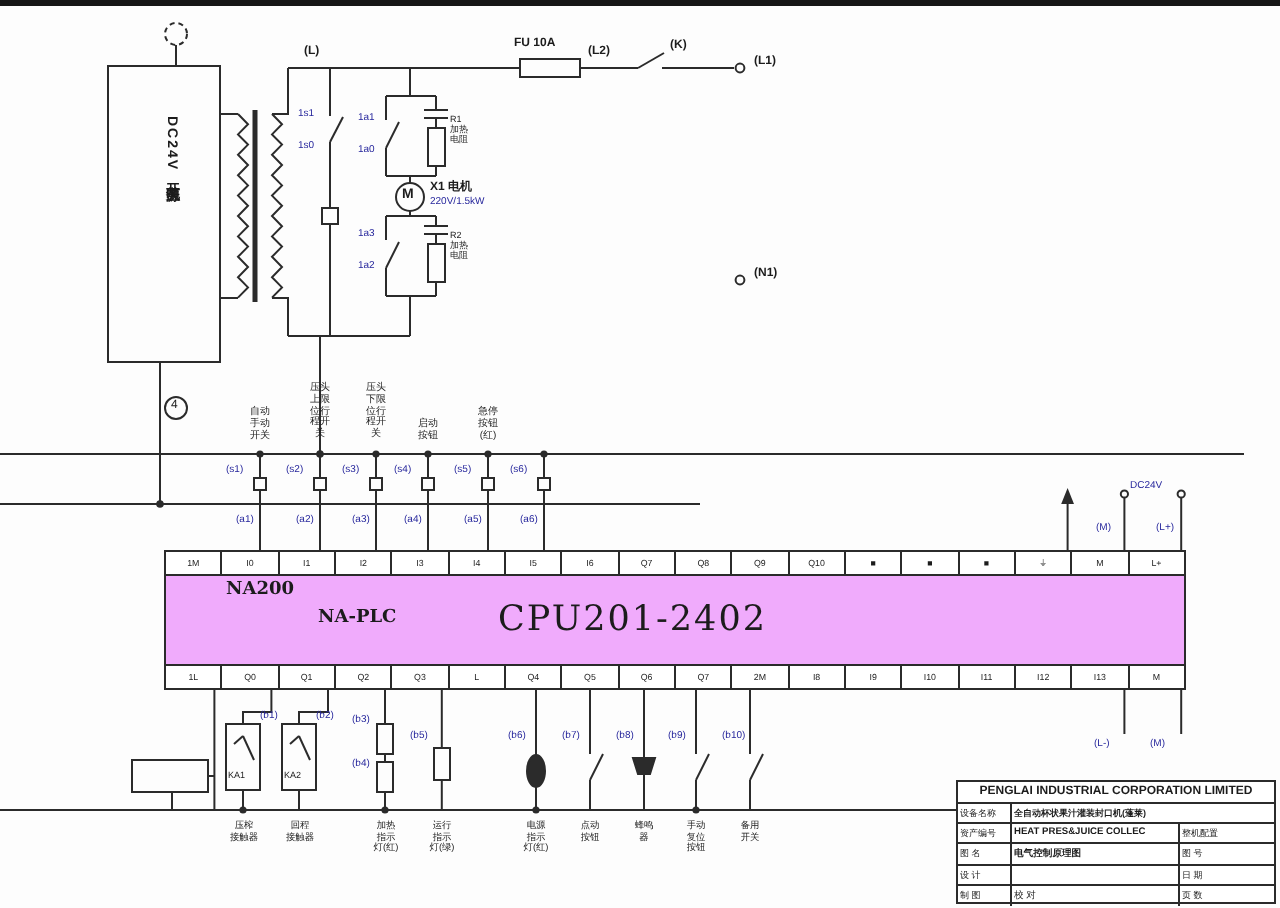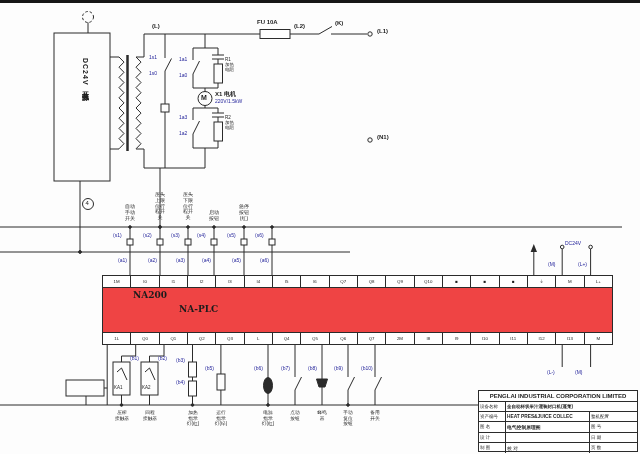--- a/index.html
+++ b/index.html
@@ -10,22 +10,22 @@
   .ntag{font-weight:bold;font-size:6px;}
   .blue{color:#26269c;}
   .overlay{position:absolute;left:0;top:0;width:640px;height:454px;pointer-events:none;}
   .tag{position:absolute;font-size:5px;color:#26269c;white-space:pre-line;line-height:1.15;}
   .tag.dark{color:#222;font-size:4.5px;}
   .inlbl{position:absolute;width:18px;text-align:center;font-size:5px;line-height:1.16;white-space:pre-line;}
   .outlbl{position:absolute;width:26px;text-align:center;font-size:4.7px;line-height:1.2;white-space:pre-line;}
   .vtext{position:absolute;left:80px;top:58px;height:100px;writing-mode:vertical-rl;
          font-size:7px;font-weight:bold;letter-spacing:1px;}
   
-  .plc{position:absolute;left:102px;top:275px;width:511px;height:70px;border:1.5px solid #2b2b2b;
-       background:#ef4444;box-sizing:border-box;}
+  .plc{position:absolute;left:82px;top:275px;width:511px;height:70px;border:1.5px solid #2b2b2b;
+       background:#f0abfc;box-sizing:border-box;}
   .strip{position:absolute;left:0;right:0;display:flex;height:11px;background:#fff;}
   .strip.top{top:0;border-bottom:1.5px solid #2b2b2b;}
   .strip.bot{bottom:0;border-top:1.5px solid #2b2b2b;}
   .strip .cell{flex:1 1 0;border-right:1px solid #2b2b2b;font-size:4.4px;display:flex;
                align-items:center;justify-content:center;overflow:hidden;}
   .strip .cell:last-child{border-right:none;}
   .plc-series{position:absolute;left:30px;top:14px;font-family:"DejaVu Serif",serif;font-weight:bold;font-size:9px;}
   .plc-family{position:absolute;left:76px;top:28px;font-family:"DejaVu Serif",serif;font-weight:bold;font-size:9px;}
   .plc-cpu{position:absolute;left:166px;top:24px;font-family:"DejaVu Serif",serif;font-size:17.5px;letter-spacing:1px;}
   
@@ -317,20 +317,21 @@
         <div class="cell">Q10</div>
         <div class="cell">■</div>
         <div class="cell">■</div>
         <div class="cell">■</div>
         <div class="cell">⏚</div>
         <div class="cell">M</div>
         <div class="cell">L+</div>
       </div>
     <div class="plc-series">NA200</div>
     <div class="plc-family">NA-PLC</div>
+    <div class="plc-cpu">CPU201-2402</div>
     <div class="strip bot">
         <div class="cell">1L</div>
         <div class="cell">Q0</div>
         <div class="cell">Q1</div>
         <div class="cell">Q2</div>
         <div class="cell">Q3</div>
         <div class="cell">L</div>
         <div class="cell">Q4</div>
         <div class="cell">Q5</div>
         <div class="cell">Q6</div>

